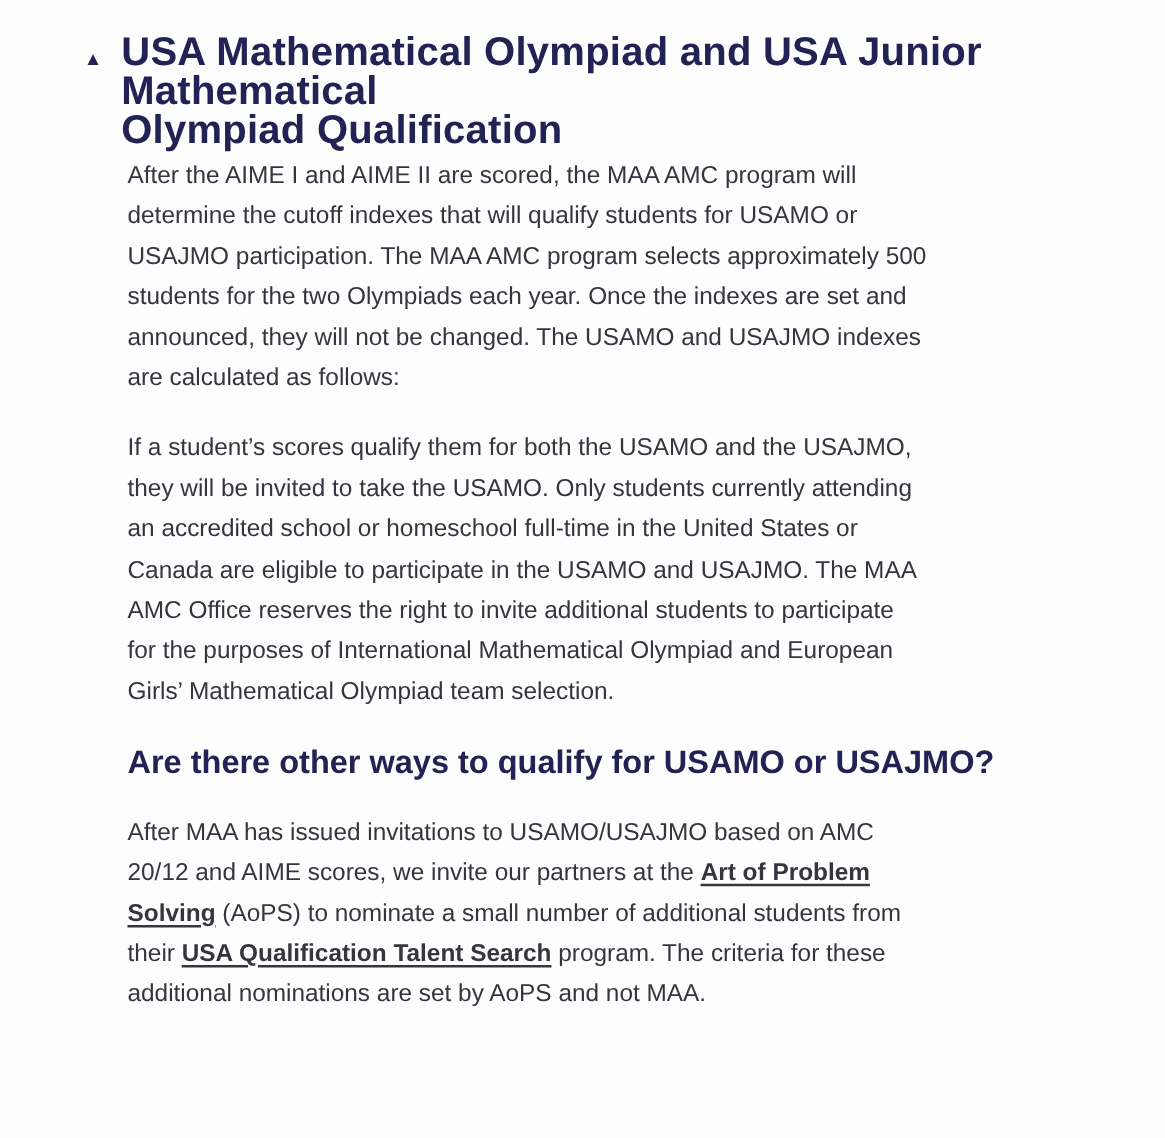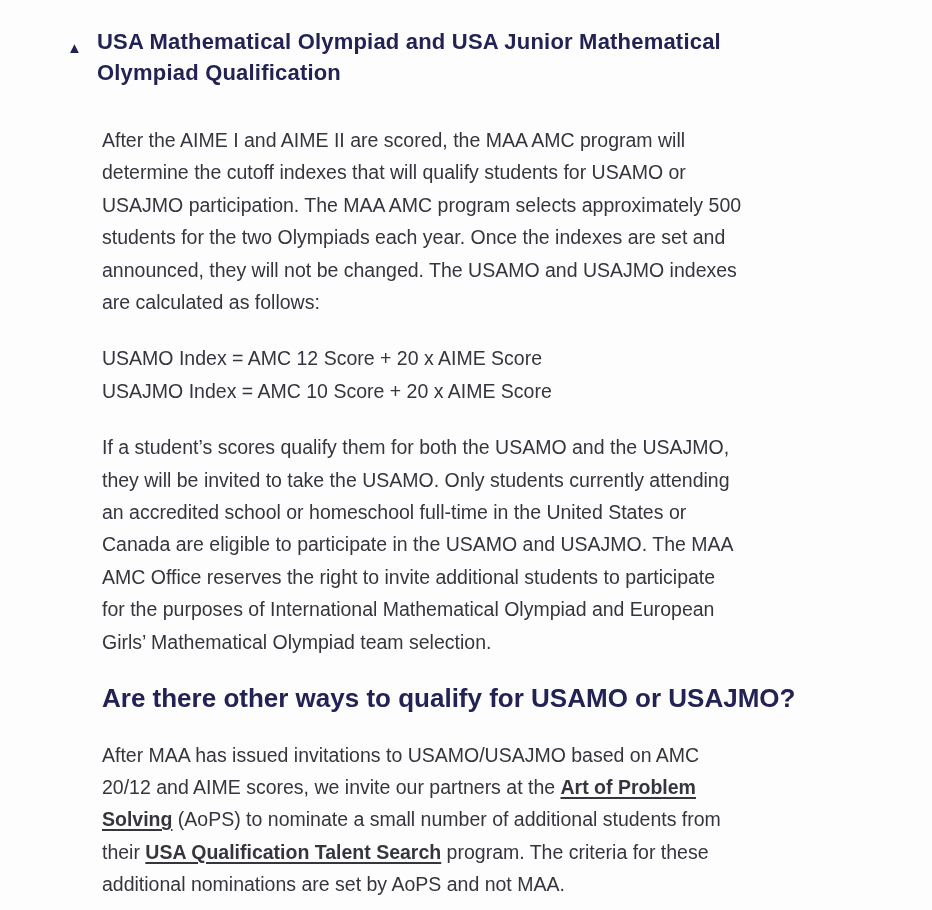--- a/index.html
+++ b/index.html
@@ -31,21 +31,21 @@
   .collapse-icon {
     position: absolute;
     left: 67px;
     top: 14px;
     font-size: 15px;
     line-height: 15px;
     color: var(--heading);
   }
   .section-title {
     margin: 0 40px 0 97px;
-    font-size: 22px;
+    font-size: 32px;
     line-height: 31px;
     font-weight: bold;
     letter-spacing: 0.2px;
     color: var(--heading);
     white-space: pre-line;
   }
   .content {
     position: absolute;
     left: 102px;
     top: 124px;
@@ -87,22 +87,20 @@
 
   <div class="content">
 
     <p>After the AIME I and AIME II are scored, the MAA AMC program will
 determine the cutoff indexes that will qualify students for USAMO or
 USAJMO participation. The MAA AMC program selects approximately 500
 students for the two Olympiads each year. Once the indexes are set and
 announced, they will not be changed. The USAMO and USAJMO indexes
 are calculated as follows:</p>
 
-    <p>USAMO Index = AMC 12 Score + 20 x AIME Score
-USAJMO Index = AMC 10 Score + 20 x AIME Score</p>
 
     <p>If a student’s scores qualify them for both the USAMO and the USAJMO,
 they will be invited to take the USAMO. Only students currently attending
 an accredited school or homeschool full-time in the United States or
 Canada are eligible to participate in the USAMO and USAJMO. The MAA
 AMC Office reserves the right to invite additional students to participate
 for the purposes of International Mathematical Olympiad and European
 Girls’ Mathematical Olympiad team selection.</p>
 
     <h2 class="question-subheading">Are there other ways to qualify for USAMO or USAJMO?</h2>

